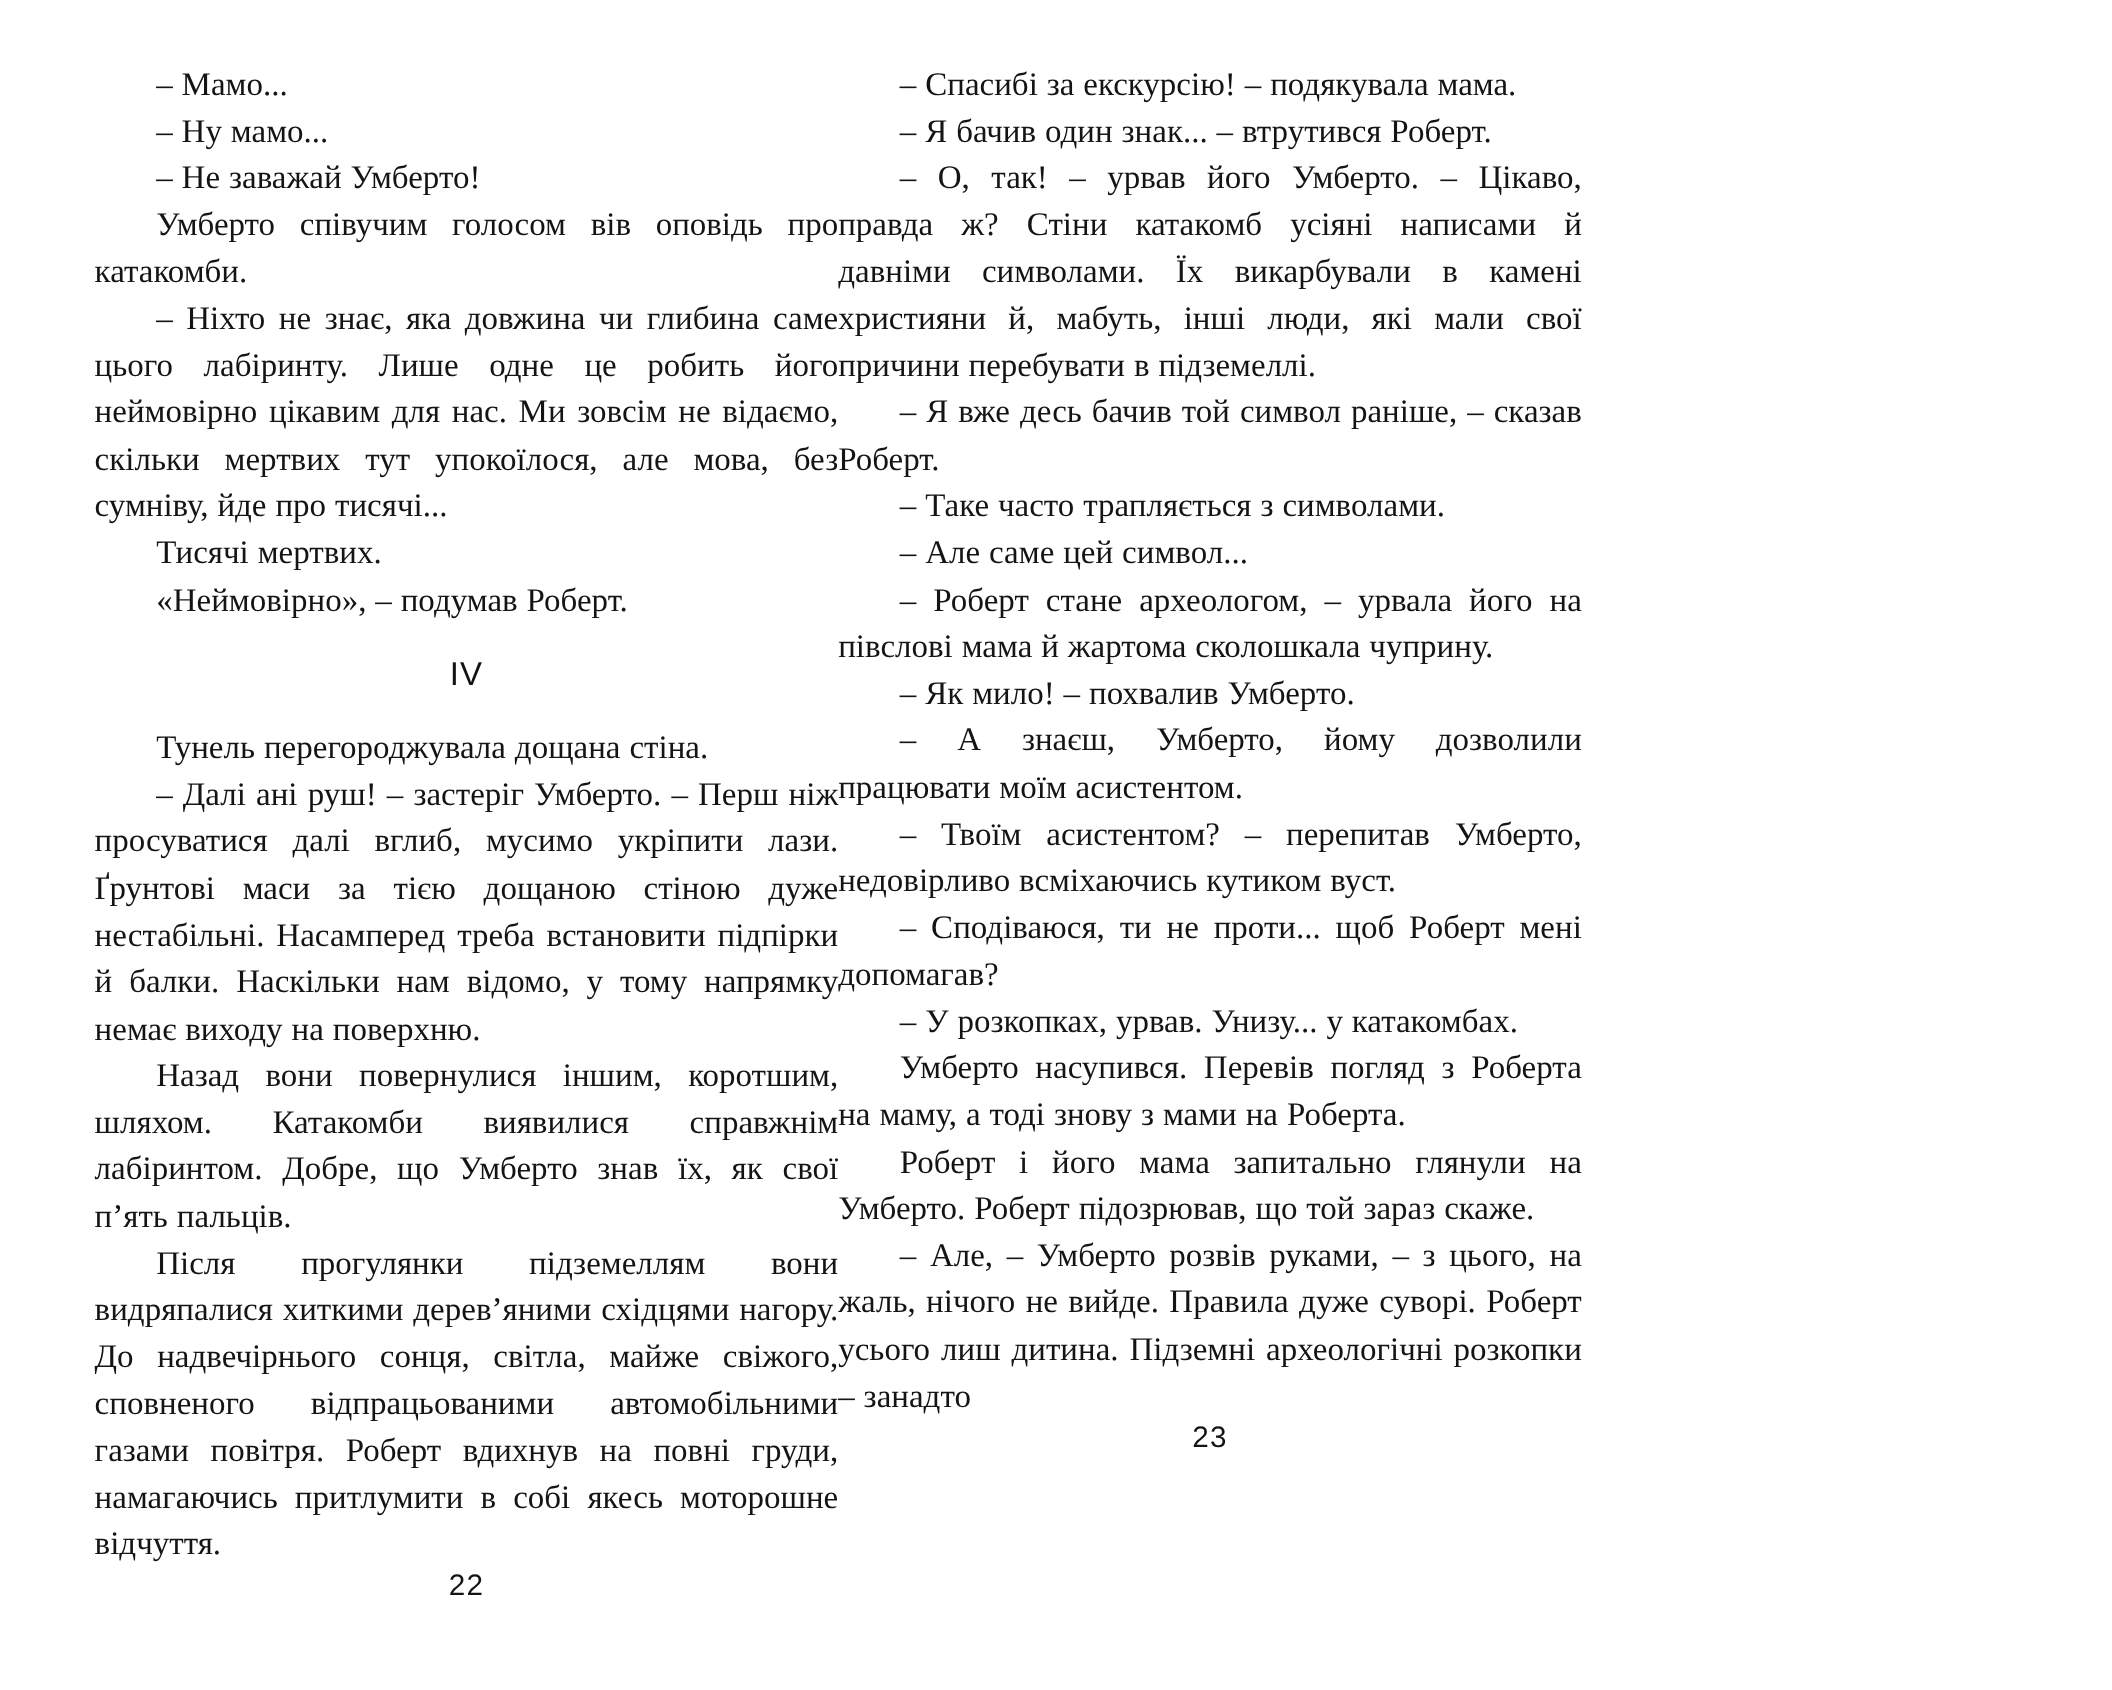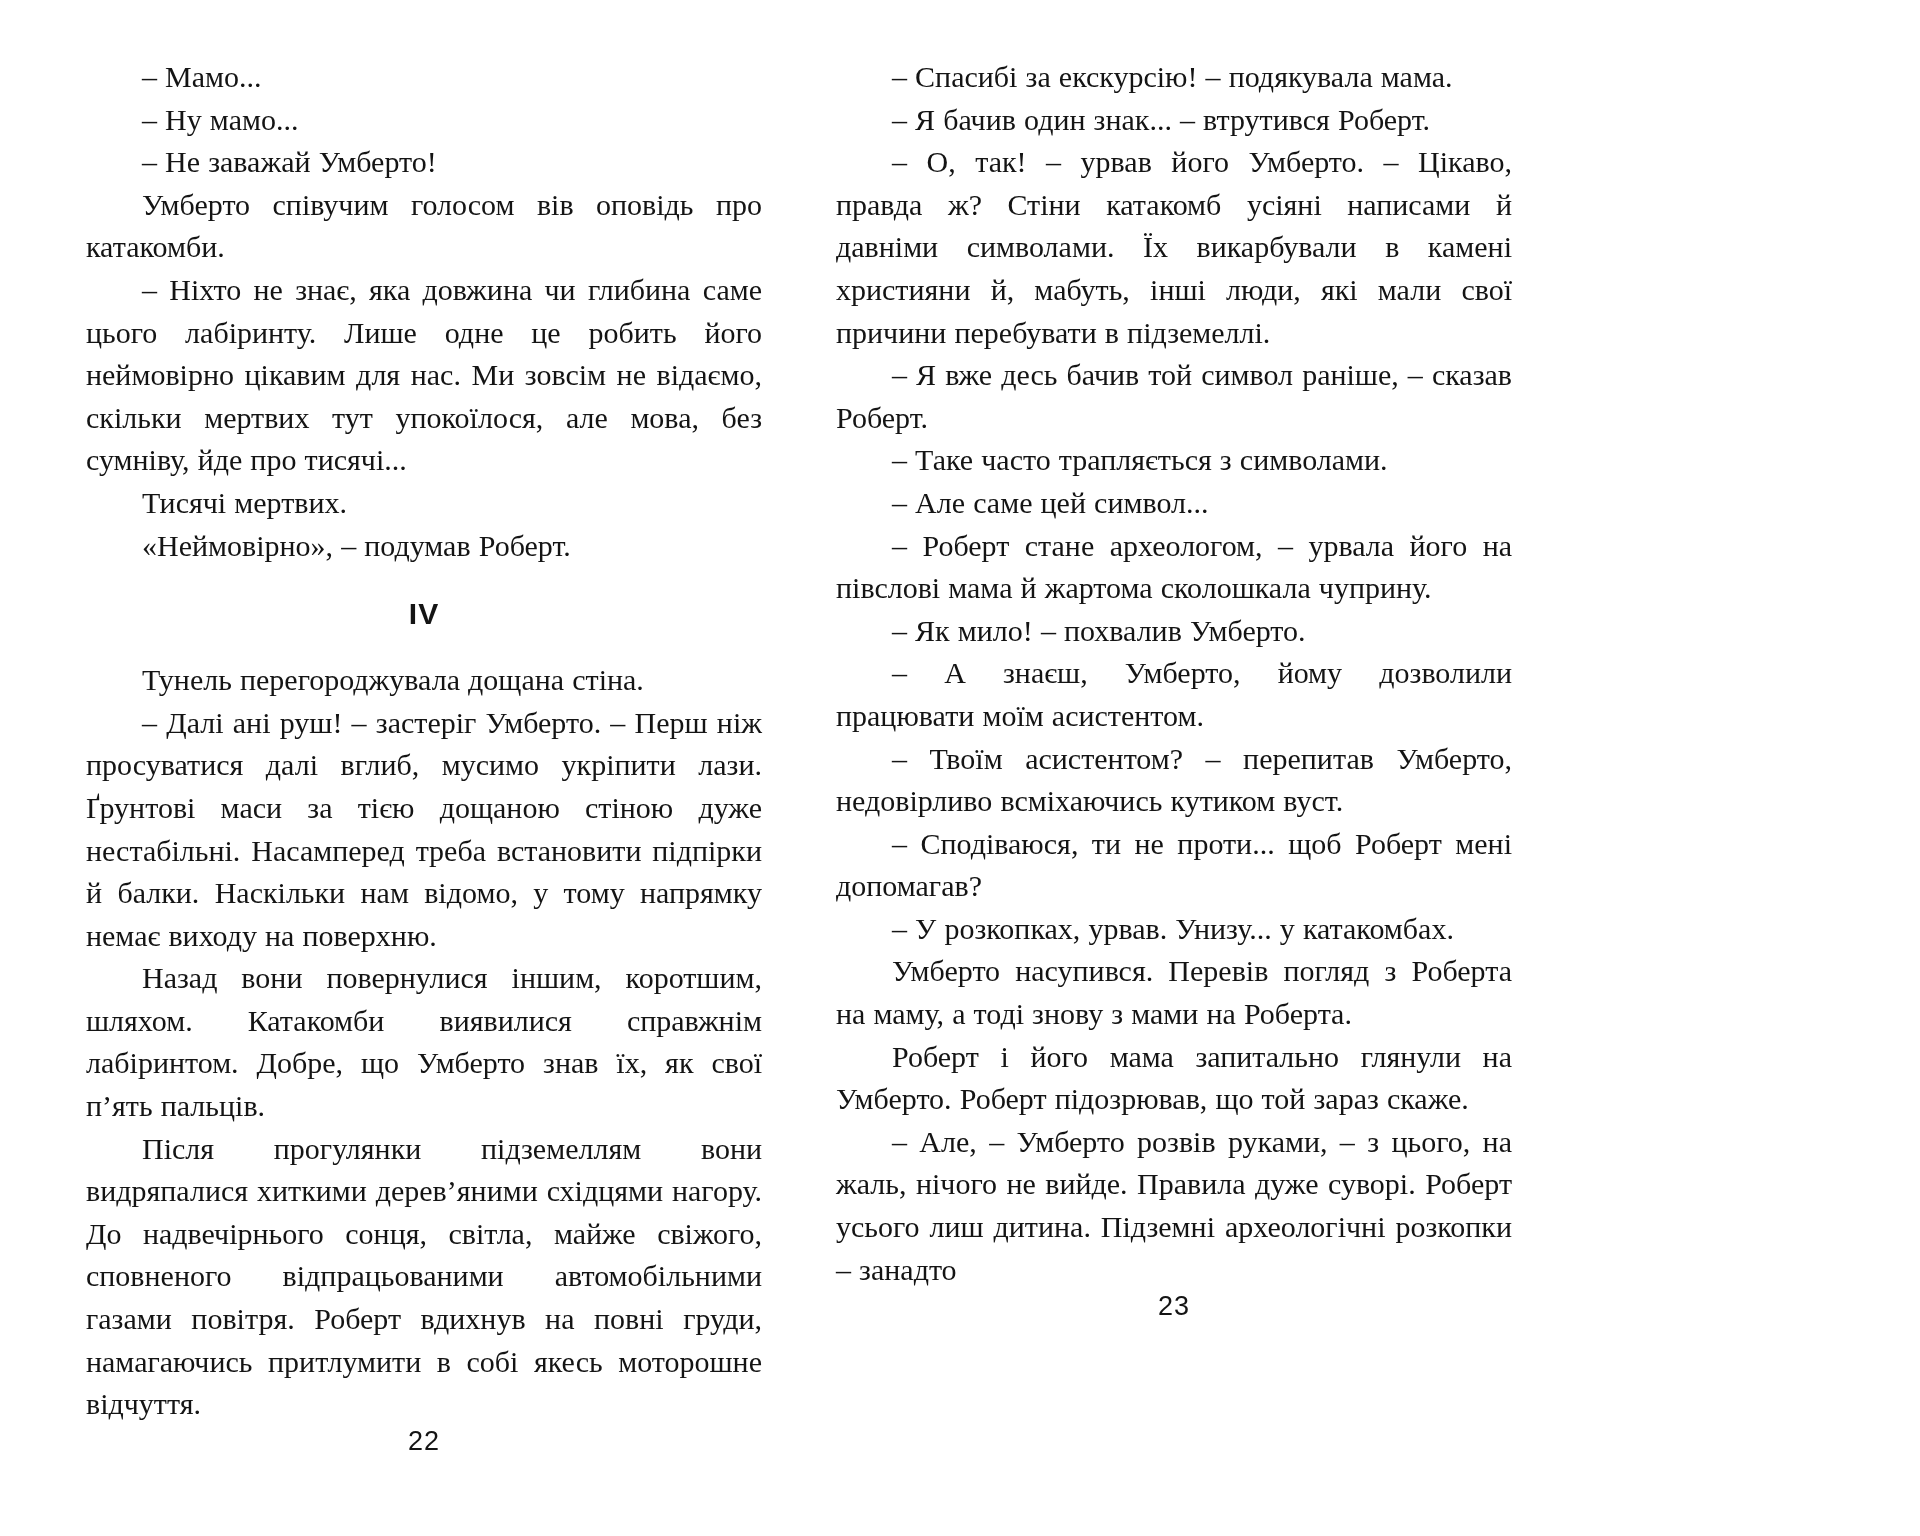--- a/index.html
+++ b/index.html
@@ -18,36 +18,36 @@
     box-sizing: border-box;
     display: flex;
     padding: 56px 0 0 86px;
   }
   .page {
     display: flex;
     flex-direction: column;
     width: 676px;
     height: 1180px;
   }
-  .page.left { margin-right: 74px; }
+  .page.left { }
   .page p {
     margin: 0;
     font-size: 30px;
     line-height: 1.42;
     text-align: justify;
     text-indent: 56px;
     hyphens: auto;
     -webkit-hyphens: auto;
     word-spacing: 0.02em;
   }
   .section-heading {
     margin: 30px 0 28px 0;
     text-align: center;
     font-family: "Liberation Sans", sans-serif;
-    font-weight: 700;
+    font-weight: 400;
     font-size: 30px;
     letter-spacing: 1px;
     text-indent: 0;
   }
   .page-number {
     margin-top: auto;
     padding-bottom: 6px;
     text-align: center;
     font-family: "Liberation Sans", sans-serif;
     font-weight: 400;

